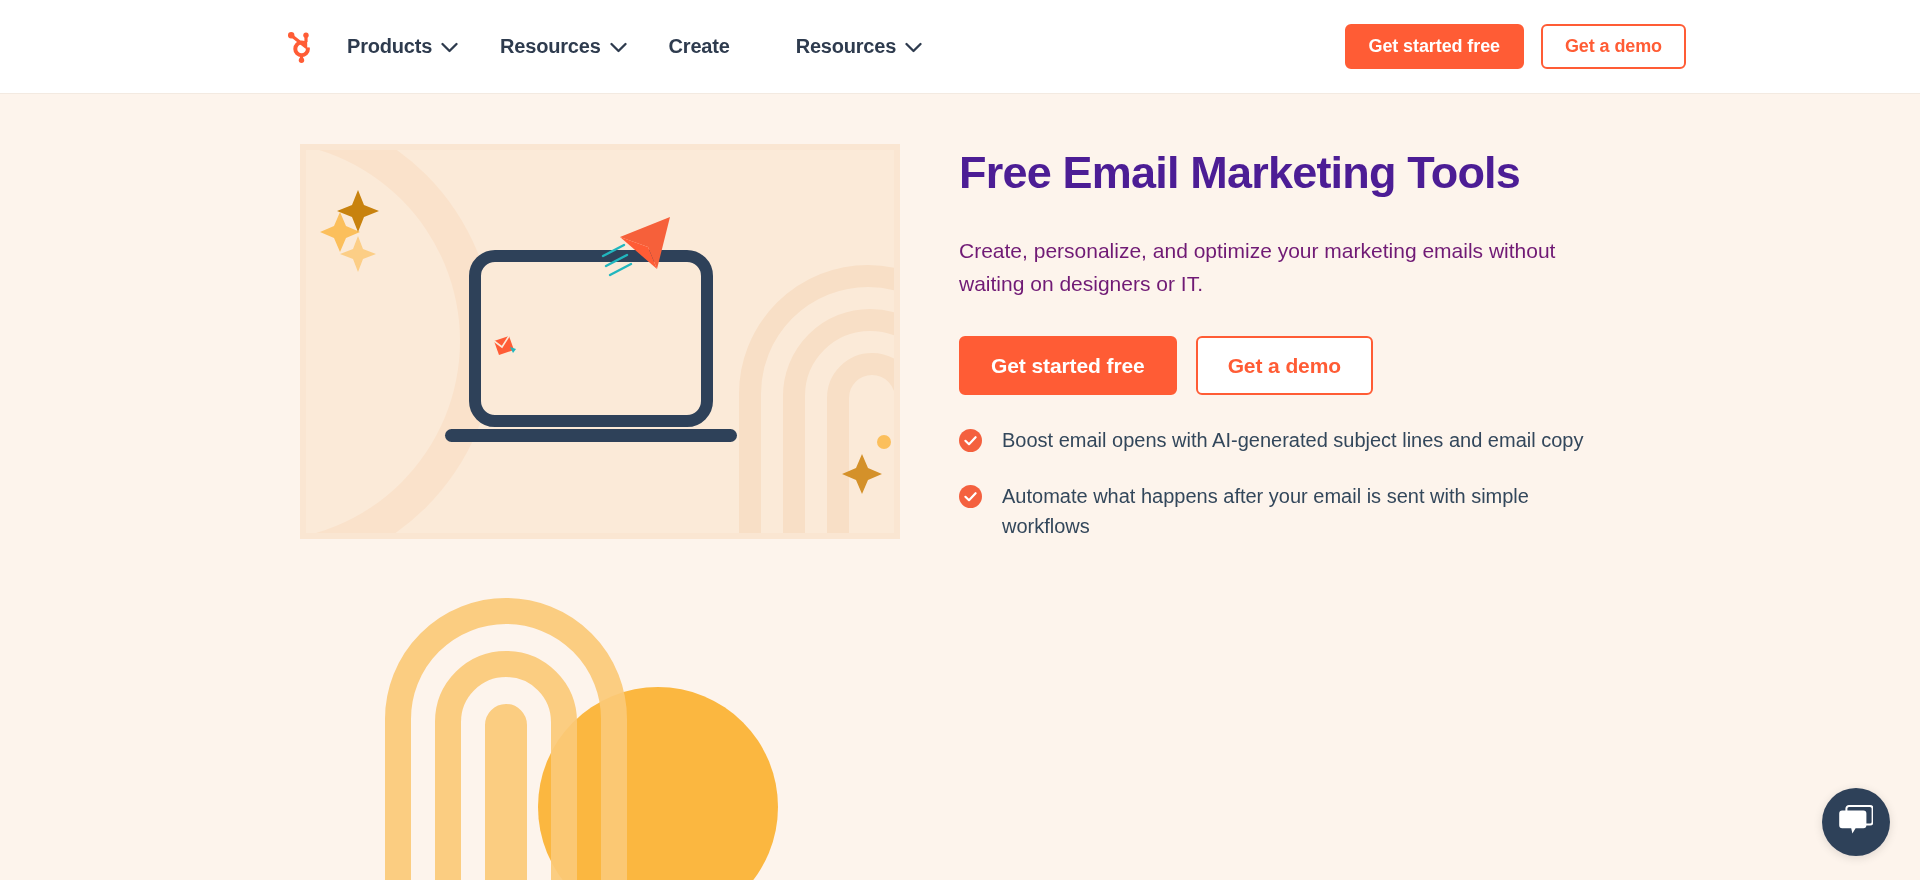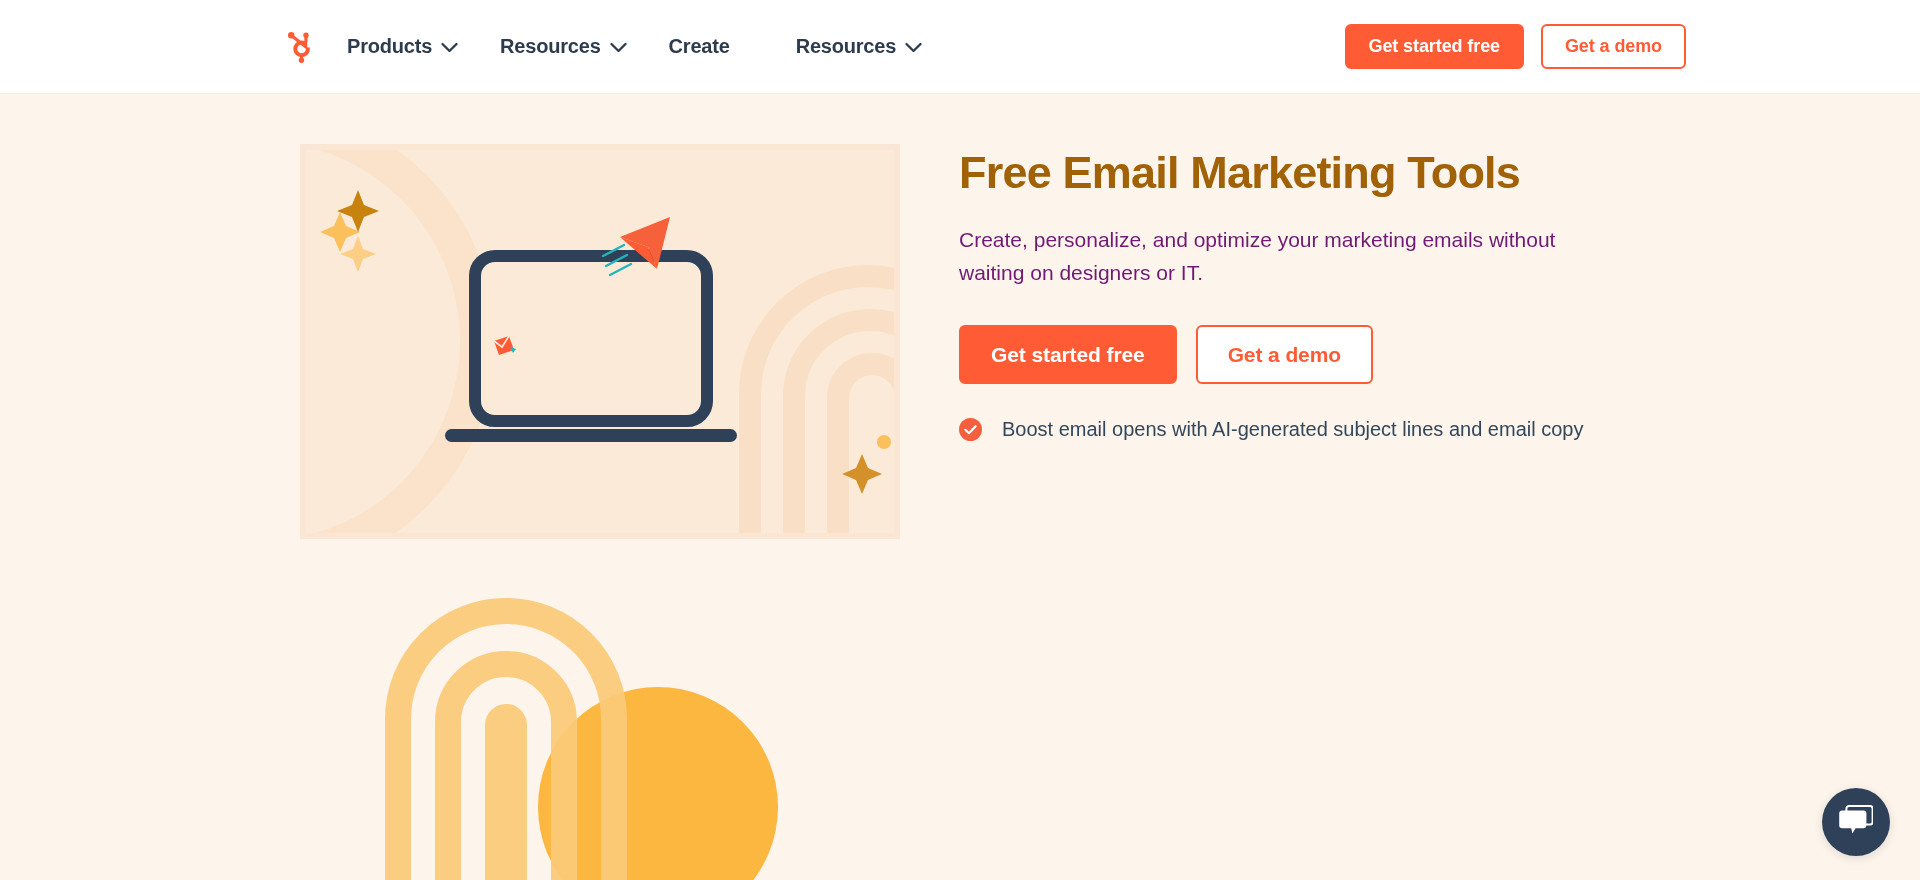--- a/index.html
+++ b/index.html
@@ -111,26 +111,26 @@
   }
 
   
   .hero-text {
     position: absolute;
     left: 959px;
     top: 52px;
     width: 680px;
   }
   .hero-title {
-    color: #a16207;
+    color: #4c1d95;
     font-size: 45px;
     line-height: 1.18;
     font-weight: bold;
     letter-spacing: -0.8px;
-    margin-bottom: 24px;
+    margin-bottom: 35px;
   }
   .hero-sub {
     color: #701a75;
     font-size: 21px;
     line-height: 1.58;
     font-weight: normal;
     width: 620px;
     margin-bottom: 36px;
   }
   .cta-row {
@@ -357,20 +357,29 @@
         <span class="check">
           <svg width="23" height="23" viewBox="0 0 23 23">
             <circle cx="11.5" cy="11.5" r="11.5" fill="#F4603E"></circle>
             <path d="M6.4 11.8 L10 15.2 L16.6 8.2" fill="none" stroke="#FFFFFF" stroke-width="2.2" stroke-linecap="round" stroke-linejoin="round"></path>
           </svg>
         </span>
         <span class="bullet-text">Boost email opens with AI-generated subject lines and email copy</span>
       </li>
 
 
+      <li class="bullet">
+        <span class="check">
+          <svg width="23" height="23" viewBox="0 0 23 23">
+            <circle cx="11.5" cy="11.5" r="11.5" fill="#F4603E"></circle>
+            <path d="M6.4 11.8 L10 15.2 L16.6 8.2" fill="none" stroke="#FFFFFF" stroke-width="2.2" stroke-linecap="round" stroke-linejoin="round"></path>
+          </svg>
+        </span>
+        <span class="bullet-text">Automate what happens after your email is sent with simple workflows</span>
+      </li>
 
     </ul>
   </div>
 
 </div>
 
 <div class="chat-widget">
   <span>
     <svg width="34" height="30" viewBox="0 0 34 30" xmlns="http://www.w3.org/2000/svg">
       <path d="M10 1 H31 A2.6 2.6 0 0 1 33.6 3.6 V17 A2.6 2.6 0 0 1 31 19.6 H10 A2.6 2.6 0 0 1 7.4 17 V3.6 A2.6 2.6 0 0 1 10 1 Z" fill="none" stroke="#FFFFFF" stroke-width="2"></path>

